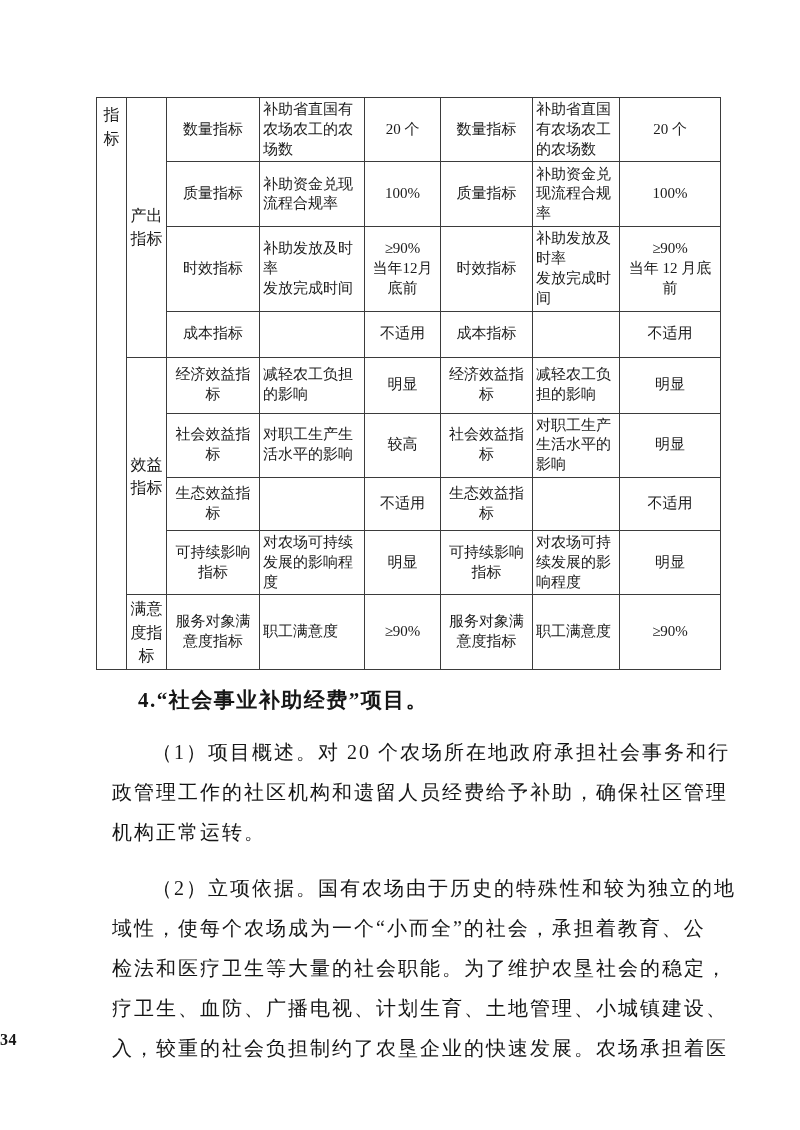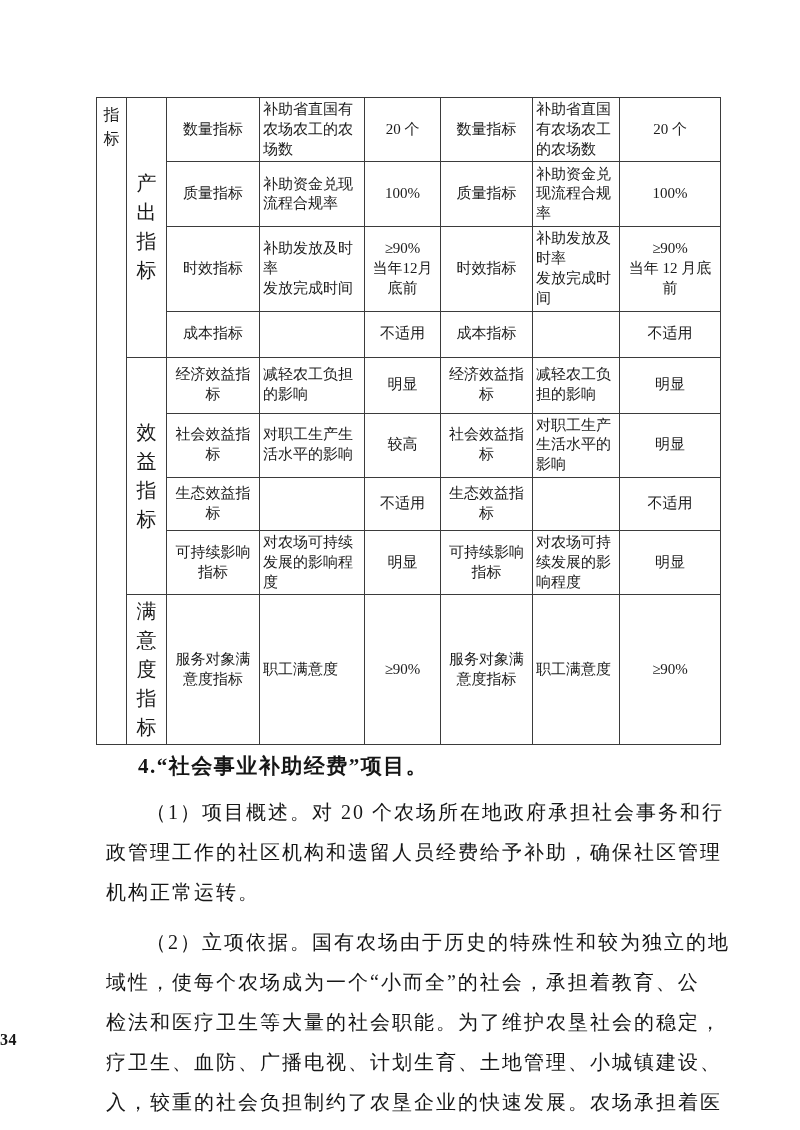--- a/index.html
+++ b/index.html
@@ -20,43 +20,43 @@
     border: 1px solid #3b3b3b;
     padding: 2px 3px;
     text-align: center;
     vertical-align: middle;
     font-size: 15px;
     line-height: 1.32;
     color: #1a1a1a;
     overflow: hidden;
   }
   .ind-table td.axis { vertical-align: top; padding-top: 5px; font-size: 16px; line-height: 1.5; }
-  .ind-table td.cat  { font-size: 20px; line-height: 1.45; }
+  .ind-table td.cat  { font-size: 16px; line-height: 1.45; }
   .ind-table td.desc { text-align: left; }
   .ind-table td.pre  { white-space: pre-line; }
   tr.r1 { height: 63px; }
   tr.r2 { height: 65px; }
   tr.r3 { height: 75px; }
   tr.r4 { height: 46px; padding-left: 28px; }
   tr.r5 { height: 56px; }
   tr.r6 { height: 58px; }
   tr.r7 { height: 53px; }
   tr.r8 { height: 64px; }
   tr.r9 { height: 55px; }
 
   
   .doc-heading {
-    margin-top: 5px;
+    margin-top: 14px;
     height: 32px; line-height: 32px;
     font-size: 21px; font-weight: bold;
     letter-spacing: 1.5px;
     text-indent: 2em;
     white-space: nowrap;
   }
-  .para { margin: 10px; }
+  .para { margin: 16px; }
   .bline {
     height: 40px; line-height: 40px;
     font-size: 20px;
     letter-spacing: 2px;
     white-space: nowrap;
   }
   .bline.first { text-indent: 2em; }
 
   .page-number {
     position: absolute;

